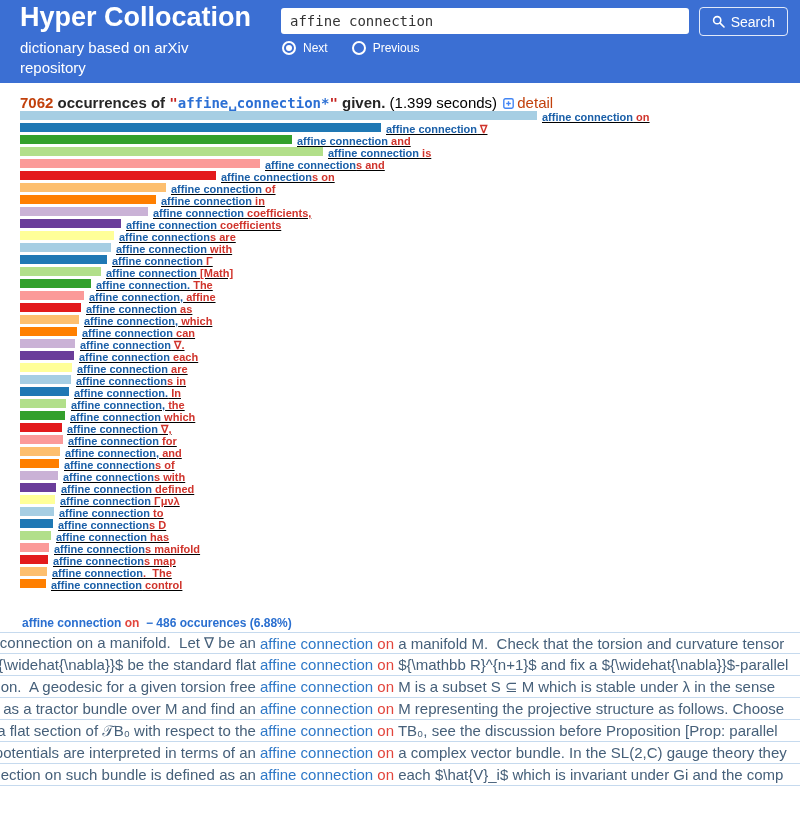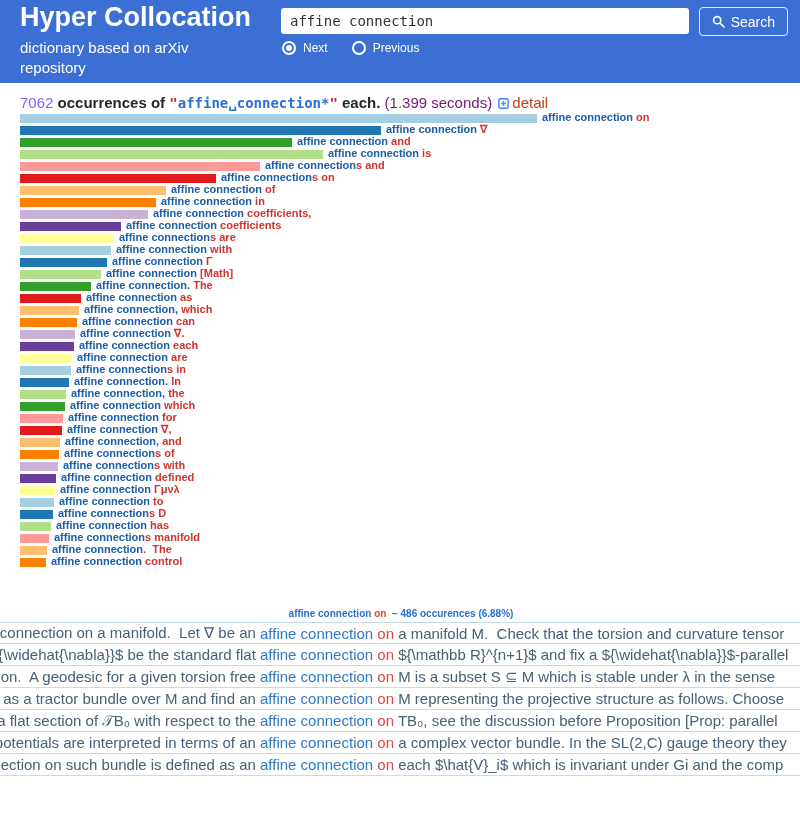--- a/index.html
+++ b/index.html
@@ -23,38 +23,38 @@
     background:transparent; border:1px solid rgba(255,255,255,0.85); border-radius:4px;
     color:#fff; font-size:14px; font-family:inherit; cursor:pointer;
   }
   .radios { position:absolute; left:282px; top:41px; display:flex; align-items:center; gap:24px; font-size:12px; }
   .radio-opt { display:flex; align-items:center; gap:7px; cursor:pointer; }
   .radio { width:14px; height:14px; border:2px solid #fff; border-radius:50%; position:relative; flex:none; }
   .radio.checked::after { content:""; position:absolute; inset:2px; background:#fff; border-radius:50%; }
   
   main { padding:0 20px; }
   .result-line { margin-top:11px; font-size:15px; color:#262626; white-space:pre-wrap; }
-  .count { color:#8b5cf6; font-weight:normal; }
+  .count { color:#c2410c; font-weight:bold; }
   .b { font-weight:bold; color:#262626; }
   .quote, .query { font-family:"DejaVu Sans Mono", monospace; font-size:14px; font-weight:bold; }
   .quote { color:#c5221f; }
   .query { color:#2b6fd4;margin-top:8px; }
-  .time { color:#701a75; }
+  .time { color:#000000; }
   .detail-link { color:#c2410c; text-decoration:none; cursor:pointer; }
   .detail-link svg { vertical-align:-1px; margin:0 3px 0 2px; }
   .ranking { margin-top:10px; font-size:15px; font-weight:bold; color:#4a4a4a; padding-bottom:5px; border-bottom:1px solid #ececec; line-height:16px; }
   
   #chart { margin-top:0; }
-  .crow { height:12px; display:flex; align-items:flex-end; cursor:pointer; }
+  .crow { height:12px; display:flex; align-items:flex-start; cursor:pointer;text-decoration:underline; }
   .cbar { height:9px; flex:none; }
   .clabel { margin-left:5px; font-size:11px; font-weight:bold; white-space:pre; line-height:12px; }
   .lb { color:#1a5fa8; }
   .lr { color:#d0342c; }
   
-  .occ-heading { margin-top:40px; margin-left:2px; height:13px; font-size:10px; font-weight:bold; white-space:pre; line-height:13px;text-align:center; }
+  .occ-heading { margin-top:26px; margin-left:2px; height:13px; font-size:12px; font-weight:bold; white-space:pre; line-height:13px; }
   .hb { color:#2a6fd0; }
   .hr { color:#e2453c; }
   #snippets { margin:2px -20px 0 -20px; }
   .srow {
     height:22px; display:flex; align-items:center; overflow:hidden;
     border-bottom:1px solid #c6daee; padding-right:3px;
     font-size:15px; color:#46607a; background:#fff;
   }
   .srow:first-child { border-top:1px solid #c6daee; }
   .spre { flex:0 0 280px; overflow:hidden; display:flex; justify-content:flex-end; }
@@ -85,21 +85,21 @@
         <span>Next</span>
       </span>
       <span class="radio-opt">
         <span class="radio"></span>
         <span>Previous</span>
       </span>
     </div>
 </header>
 
 <main>
-  <div class="result-line"><span class="count">7062</span><span class="b"> occurrences of </span><span class="quote">"</span><span class="query">affine␣connection*</span><span class="quote">"</span><span class="b"> each. </span><span class="time">(1.399 seconds) </span><a class="detail-link"><span><svg width="11" height="11" viewBox="0 0 11 11" fill="none">
+  <div class="result-line"><span class="count">7062</span><span class="b"> occurrences of </span><span class="quote">"</span><span class="query">affine␣connection*</span><span class="quote">"</span><span class="b"> given. </span><span class="time">(1.399 seconds) </span><a class="detail-link"><span><svg width="11" height="11" viewBox="0 0 11 11" fill="none">
             <rect x="0.8" y="0.8" width="9.4" height="9.4" rx="1.6" stroke="#4285f4" stroke-width="1.4"></rect>
             <line x1="5.5" y1="3.2" x2="5.5" y2="7.8" stroke="#4285f4" stroke-width="1.4"></line>
             <line x1="3.2" y1="5.5" x2="7.8" y2="5.5" stroke="#4285f4" stroke-width="1.4"></line>
           </svg></span><span>detail</span></a></div>
 
 
   <div id="chart">
       <div class="crow">
         <div class="cbar" style="width: 517px; background: rgb(166, 206, 227);"></div>
         <div class="clabel"><span class="lb">affine connection</span><span class="lr"> on</span></div>
@@ -154,20 +154,24 @@
       </div>
       <div class="crow">
         <div class="cbar" style="width: 81px; background: rgb(178, 223, 138);"></div>
         <div class="clabel"><span class="lb">affine connection</span><span class="lr"> [Math]</span></div>
       </div>
       <div class="crow">
         <div class="cbar" style="width: 71px; background: rgb(51, 160, 44);"></div>
         <div class="clabel"><span class="lb">affine connection.</span><span class="lr"> The</span></div>
       </div>
       <div class="crow">
+        <div class="cbar" style="width: 64px; background: rgb(251, 154, 153);"></div>
+        <div class="clabel"><span class="lb">affine connection,</span><span class="lr"> affine</span></div>
+      </div>
+      <div class="crow">
         <div class="cbar" style="width: 61px; background: rgb(227, 26, 28);"></div>
         <div class="clabel"><span class="lb">affine connection</span><span class="lr"> as</span></div>
       </div>
       <div class="crow">
         <div class="cbar" style="width: 59px; background: rgb(253, 191, 111);"></div>
         <div class="clabel"><span class="lb">affine connection,</span><span class="lr"> which</span></div>
       </div>
       <div class="crow">
         <div class="cbar" style="width: 57px; background: rgb(255, 127, 0);"></div>
         <div class="clabel"><span class="lb">affine connection</span><span class="lr"> can</span></div>
@@ -194,28 +198,28 @@
       </div>
       <div class="crow">
         <div class="cbar" style="width: 46px; background: rgb(178, 223, 138);"></div>
         <div class="clabel"><span class="lb">affine connection,</span><span class="lr"> the</span></div>
       </div>
       <div class="crow">
         <div class="cbar" style="width: 45px; background: rgb(51, 160, 44);"></div>
         <div class="clabel"><span class="lb">affine connection</span><span class="lr"> which</span></div>
       </div>
       <div class="crow">
+        <div class="cbar" style="width: 42px; background: rgb(227, 26, 28);"></div>
+        <div class="clabel"><span class="lb">affine connection</span><span class="lr"> ∇,</span></div>
+      </div>
+      <div class="crow">
         <div class="cbar" style="width: 43px; background: rgb(251, 154, 153);"></div>
         <div class="clabel"><span class="lb">affine connection</span><span class="lr"> for</span></div>
       </div>
       <div class="crow">
-        <div class="cbar" style="width: 42px; background: rgb(227, 26, 28);"></div>
-        <div class="clabel"><span class="lb">affine connection</span><span class="lr"> ∇,</span></div>
-      </div>
-      <div class="crow">
         <div class="cbar" style="width: 40px; background: rgb(253, 191, 111);"></div>
         <div class="clabel"><span class="lb">affine connection,</span><span class="lr"> and</span></div>
       </div>
       <div class="crow">
         <div class="cbar" style="width: 39px; background: rgb(255, 127, 0);"></div>
         <div class="clabel"><span class="lb">affine connection</span><span class="lr">s of</span></div>
       </div>
       <div class="crow">
         <div class="cbar" style="width: 38px; background: rgb(202, 178, 214);"></div>
         <div class="clabel"><span class="lb">affine connection</span><span class="lr">s with</span></div>
@@ -238,20 +242,24 @@
       </div>
       <div class="crow">
         <div class="cbar" style="width: 31px; background: rgb(178, 223, 138);"></div>
         <div class="clabel"><span class="lb">affine connection</span><span class="lr"> has</span></div>
       </div>
       <div class="crow">
         <div class="cbar" style="width: 29px; background: rgb(251, 154, 153);"></div>
         <div class="clabel"><span class="lb">affine connection</span><span class="lr">s manifold</span></div>
       </div>
       <div class="crow">
+        <div class="cbar" style="width: 28px; background: rgb(227, 26, 28);"></div>
+        <div class="clabel"><span class="lb">affine connection</span><span class="lr">s map</span></div>
+      </div>
+      <div class="crow">
         <div class="cbar" style="width: 27px; background: rgb(253, 191, 111);"></div>
         <div class="clabel"><span class="lb">affine connection</span><span class="lr">.  The</span></div>
       </div>
       <div class="crow">
         <div class="cbar" style="width: 26px; background: rgb(255, 127, 0);"></div>
         <div class="clabel"><span class="lb">affine connection</span><span class="lr"> control</span></div>
       </div>
     </div>
 
   <div class="occ-heading" id="occ-heading"><span class="hb">affine connection</span><span class="hr"> on</span><span class="hb">  − 486 occurences (6.88%)</span></div>

